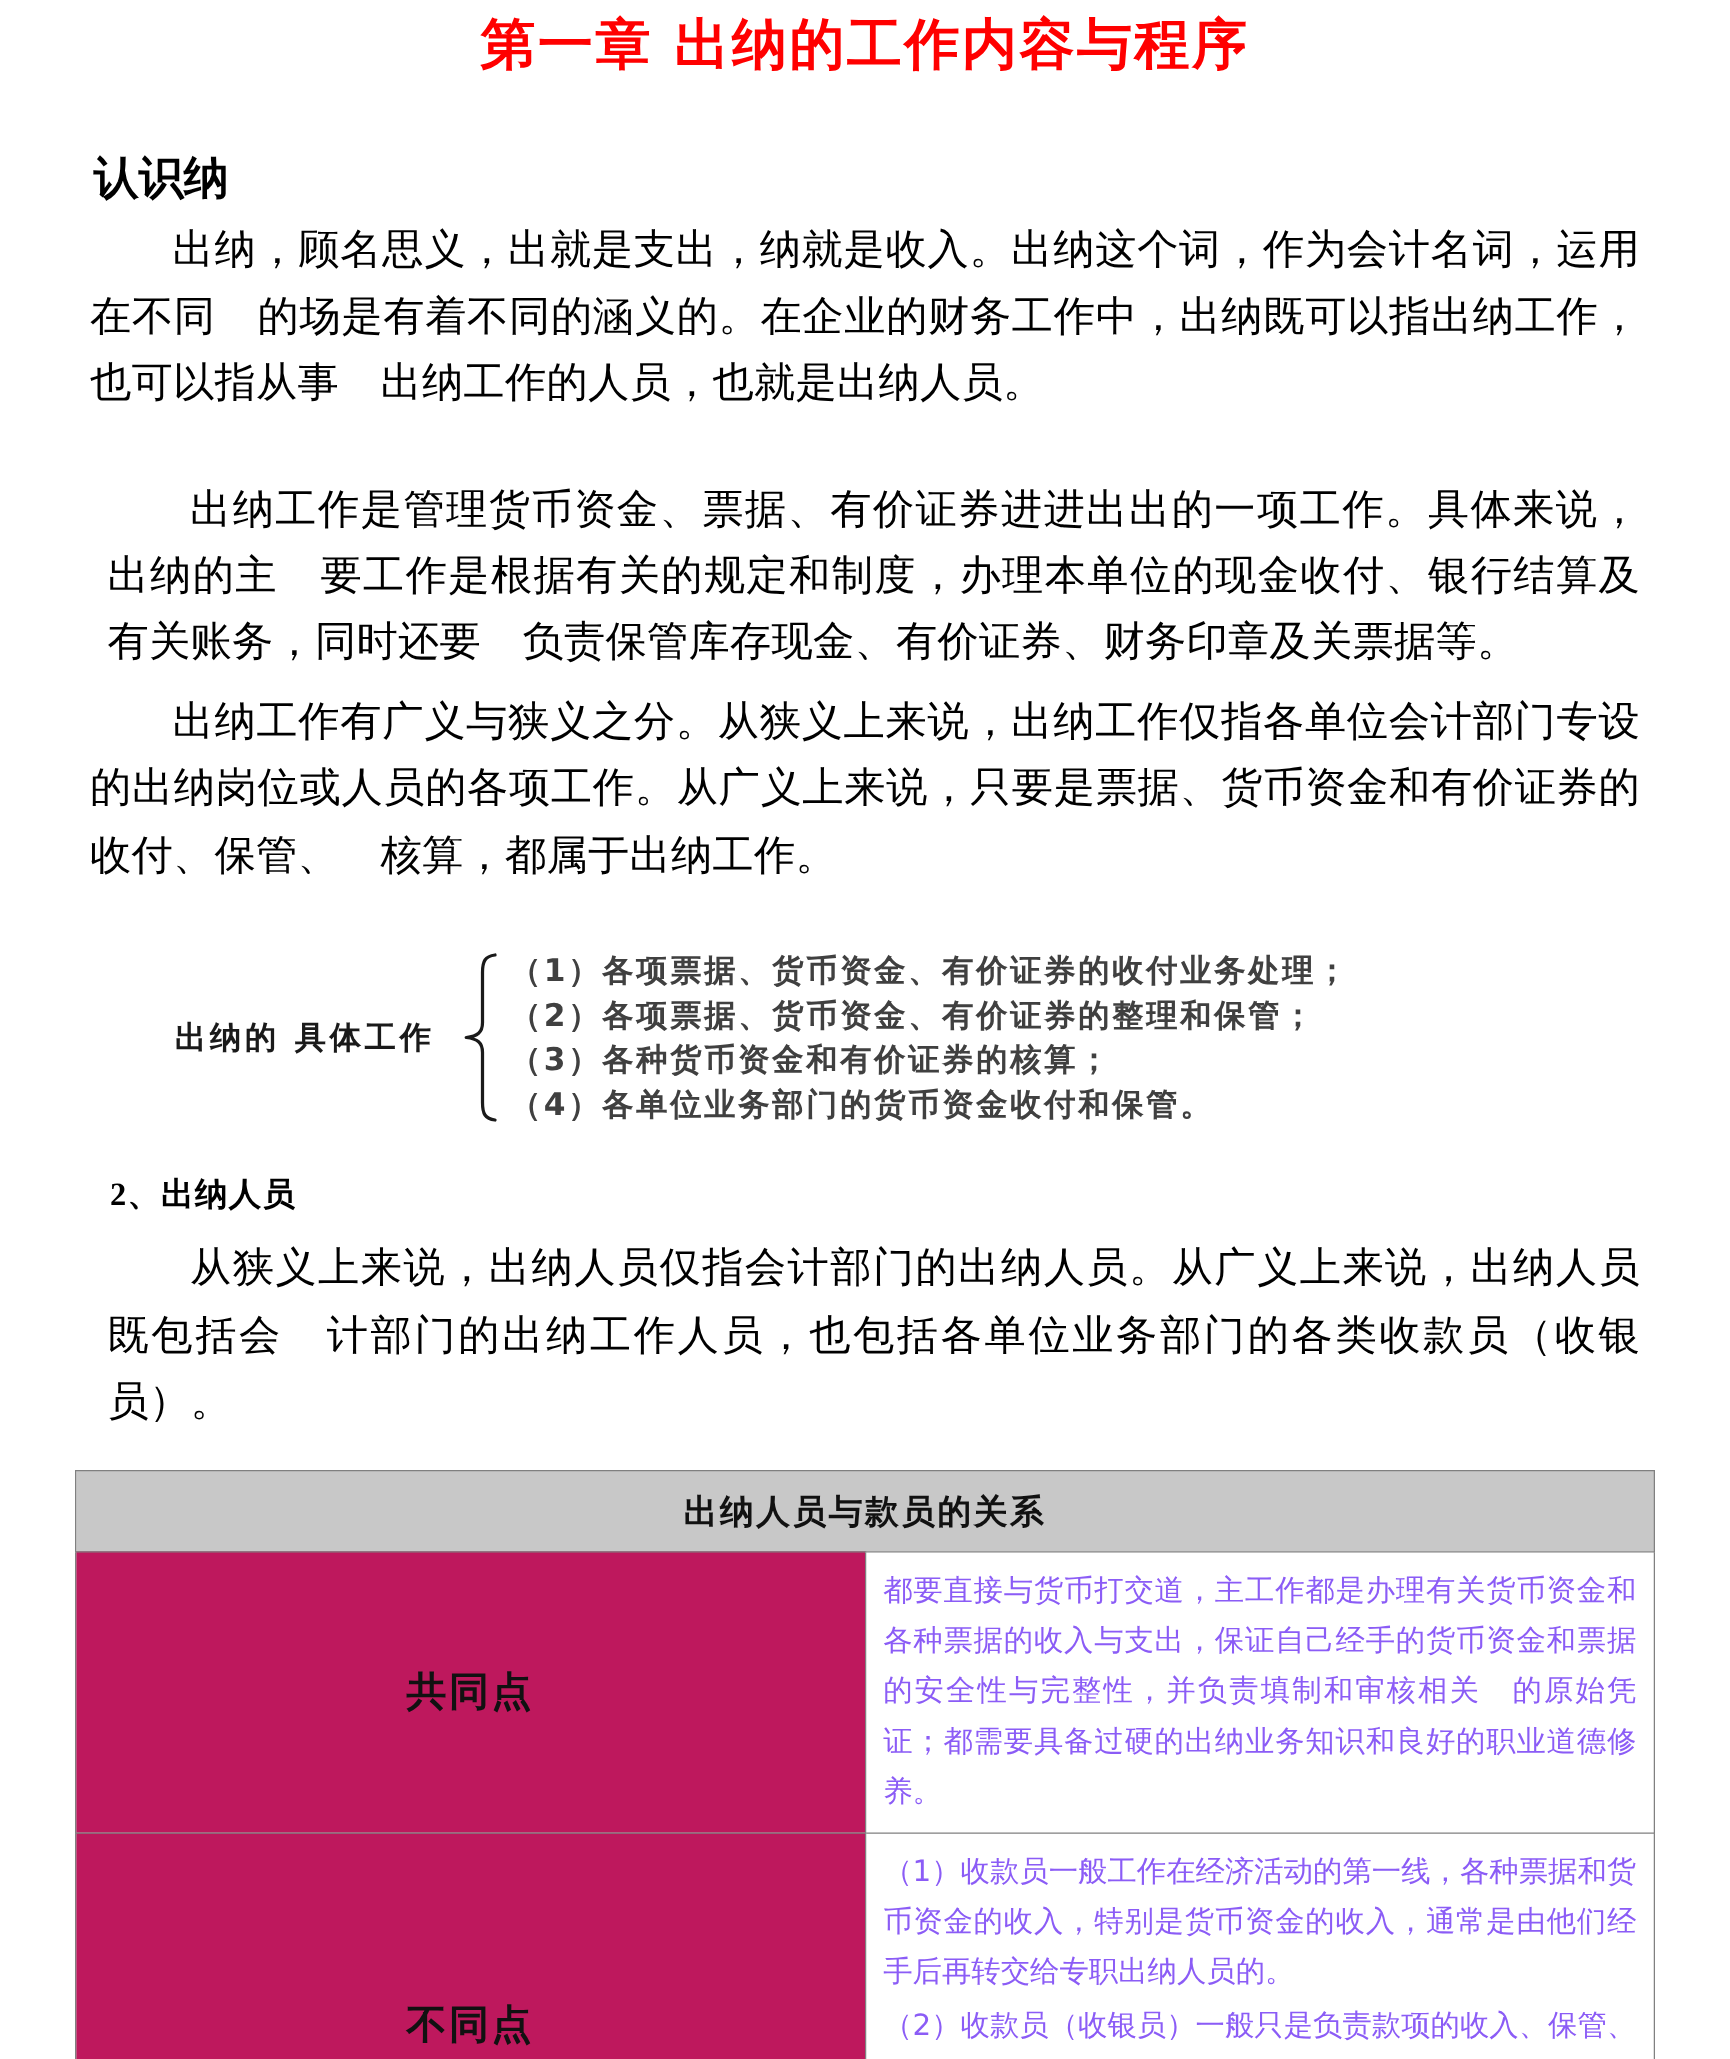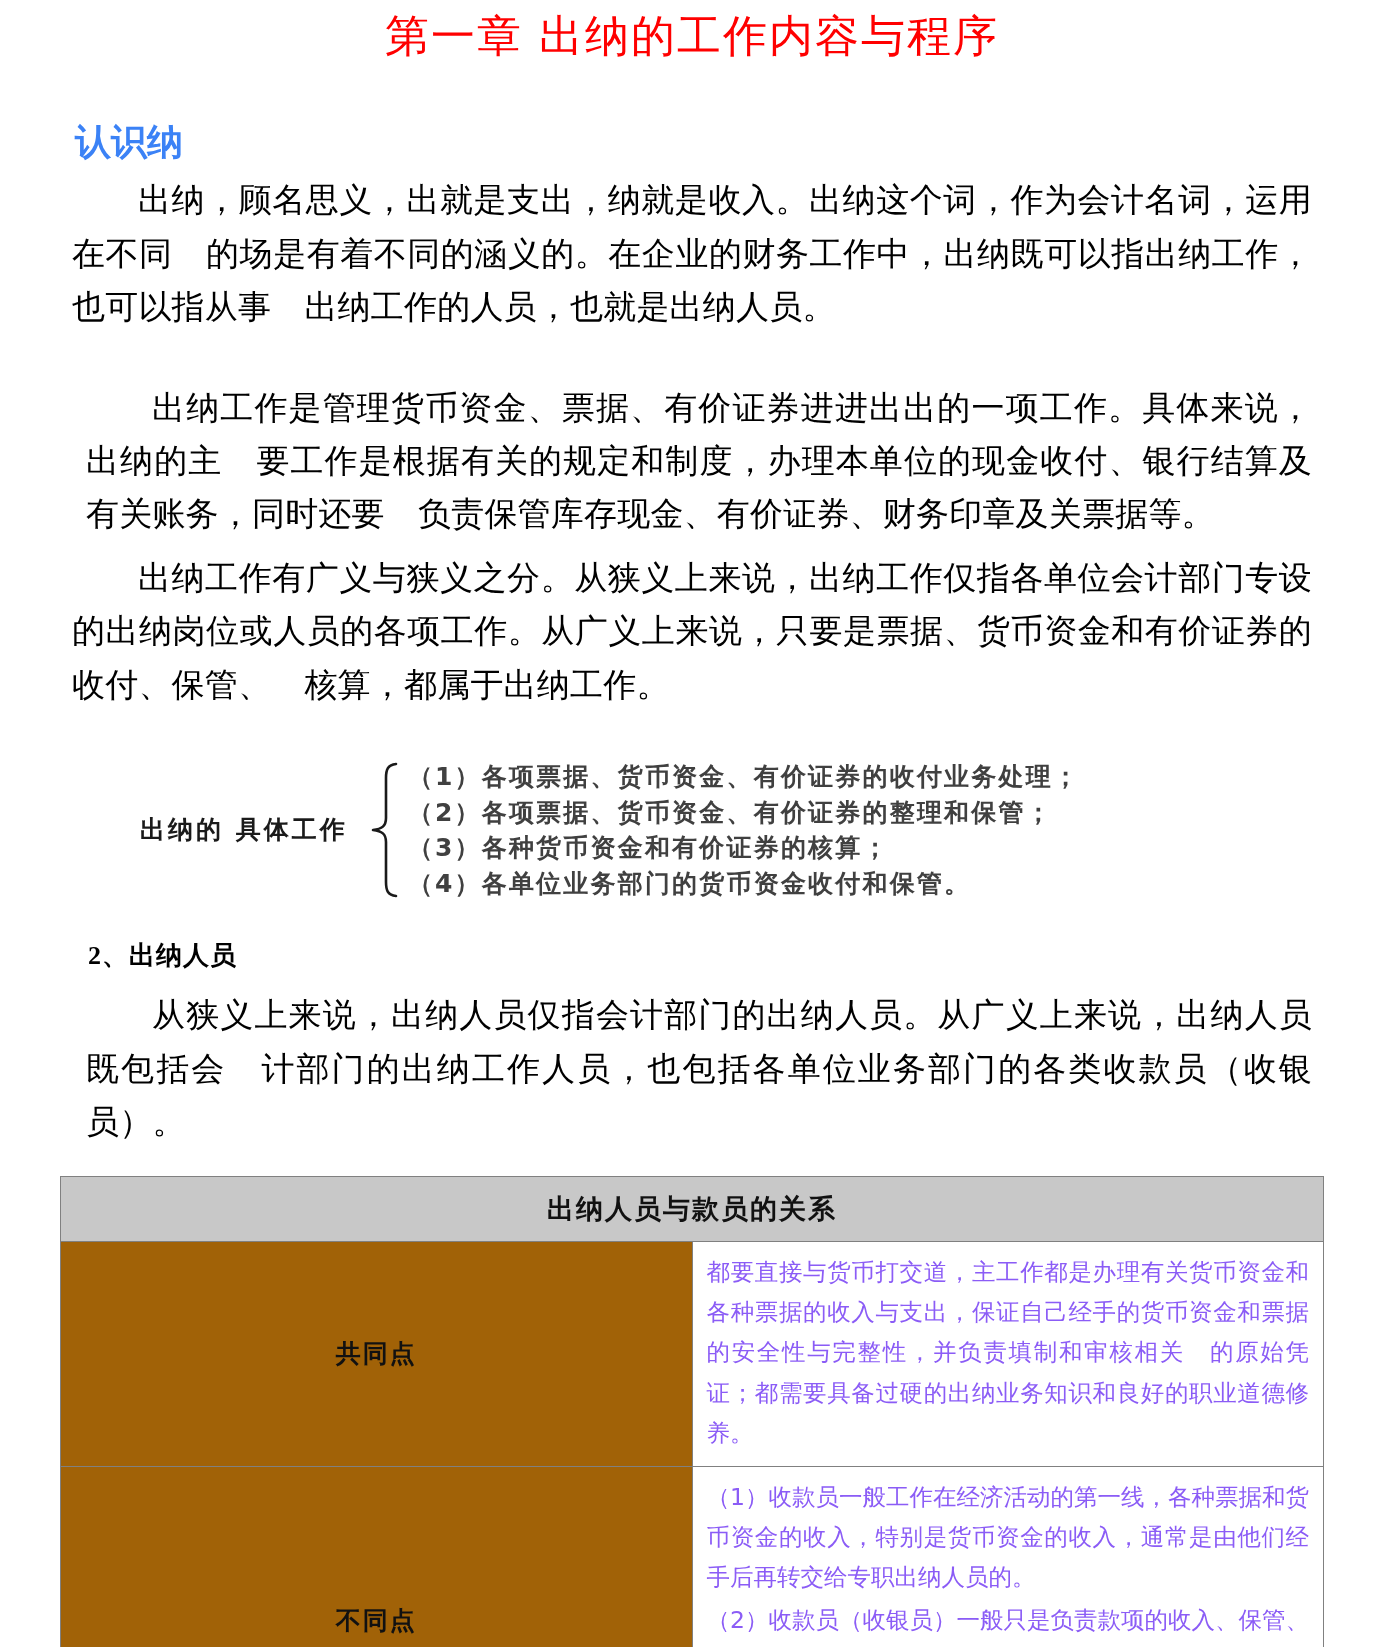--- a/index.html
+++ b/index.html
@@ -23,30 +23,30 @@
     padding: 0;
   }
 
   
   .doc-title {
     margin: 0;
     padding-top: 8px;
     text-align: center;
     color: #ff0000;
     font-family: "DejaVu Sans", "Liberation Sans", sans-serif;
-    font-weight: normal;
+    font-weight: bold;
     font-size: 44px;
     letter-spacing: 2px;
     line-height: 1.25;
   }
 
   
   .section-heading {
     margin: 58px 0 0 75px;
-    color: #3b82f6;
+    color: #000000;
     font-family: "Liberation Serif", "DejaVu Serif", serif;
     font-weight: bold;
     font-size: 36px;
     line-height: 1.2;
   }
 
   
   .body-block {
     margin: 0 72px 0 72px;
   }
@@ -133,25 +133,25 @@
     text-align: center;
     font-family: "DejaVu Sans", "Liberation Sans", sans-serif;
     font-weight: bold;
     font-size: 27px;
     letter-spacing: 2px;
     height: 62px;
     color: #111;
   }
   .cmp-table .row-label {
     width: 148px;
-    background: #a16207;
+    background: #be185d;
     text-align: center;
     font-family: "DejaVu Sans", "Liberation Sans", sans-serif;
     font-weight: bold;
-    font-size: 25px;
+    font-size: 32px;
     letter-spacing: 2px;
     color: #111;
   }
   .cmp-table .cell-body {
     padding: 10px 14px 12px 14px;
     font-family: "DejaVu Sans", "Liberation Sans", sans-serif;
     font-size: 23.5px;
     line-height: 1.72;
     text-align: justify;
     text-justify: inter-ideograph;

